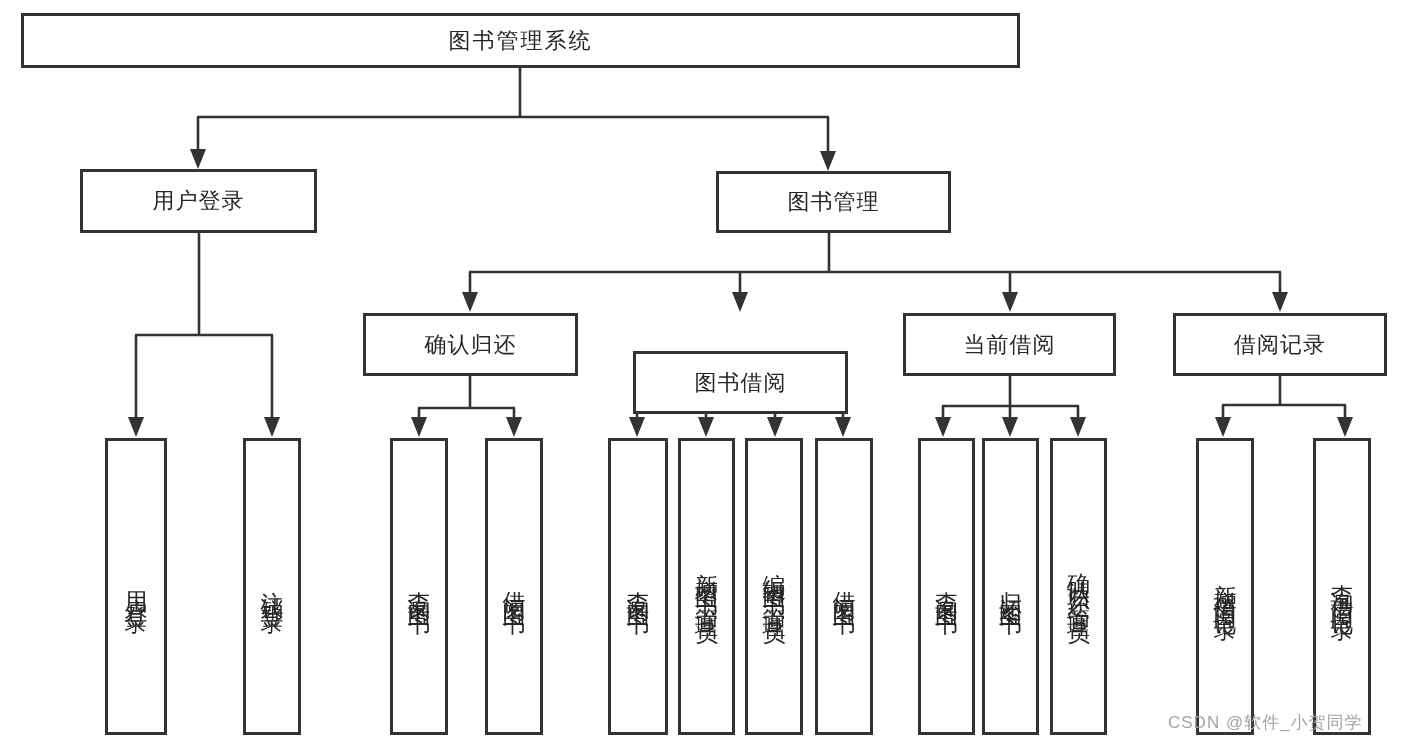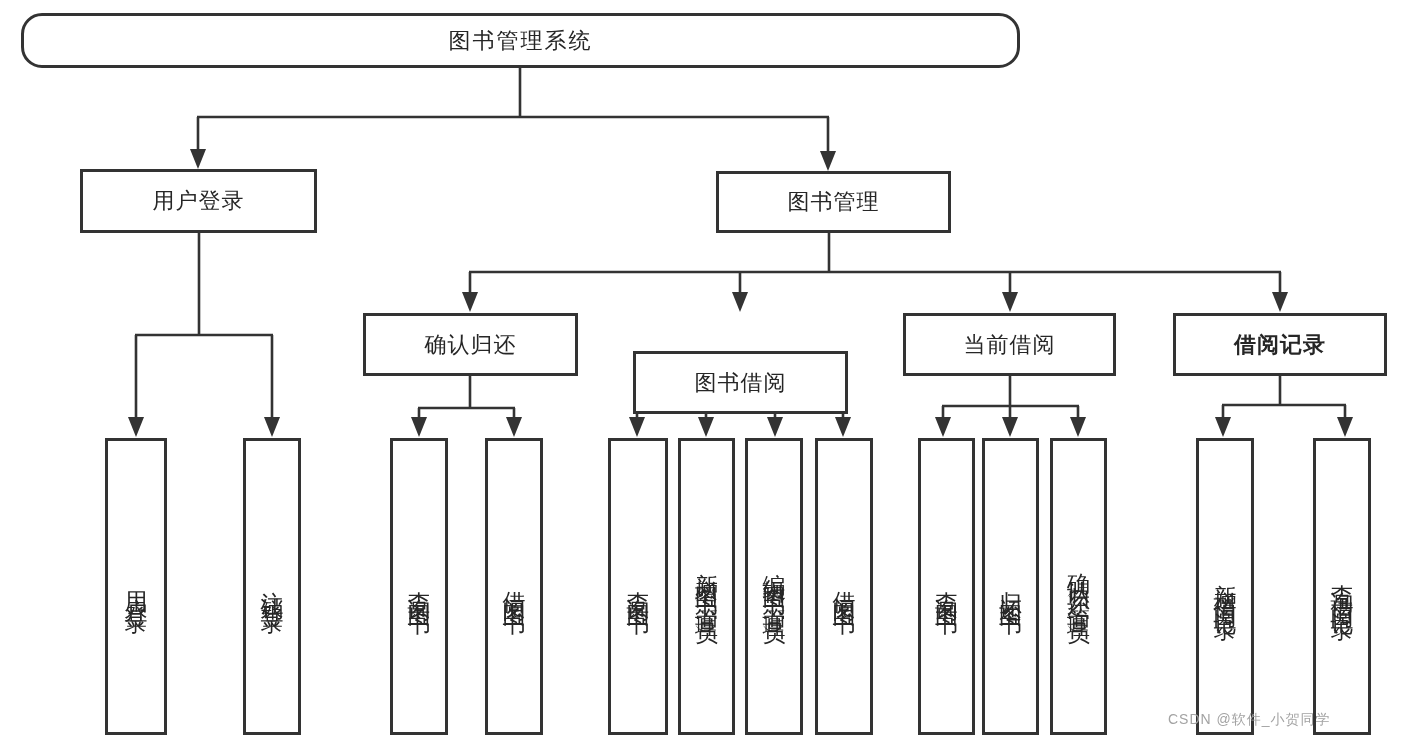--- a/index.html
+++ b/index.html
@@ -35,21 +35,21 @@
     text-orientation: mixed;
     font-size: 23px;
     letter-spacing: 7px;
     line-height: 1;
   }
   .lbl { white-space: nowrap; }
   #watermark {
     position: absolute;
     left: 1168px;
     top: 711px;
-    font-size: 14px;
+    font-size: 17px;
     color: var(--wm, #a3a3a3);
     white-space: nowrap;
     z-index: 5;
     letter-spacing: 1px;
   }
 </style>
 </head>
 <body>
 
 <div id="stage" style="--line: #333333; --text: #262626; --bg: #ffffff; --wm: #a3a3a3;">
@@ -80,41 +80,41 @@
       <polygon points="767,417 783,417 775,437"></polygon>
       <polygon points="835,417 851,417 843,437"></polygon>
       <polygon points="935,417 951,417 943,437"></polygon>
       <polygon points="1002,417 1018,417 1010,437"></polygon>
       <polygon points="1070,417 1086,417 1078,437"></polygon>
       <polygon points="1215,417 1231,417 1223,437"></polygon>
       <polygon points="1337,417 1353,417 1345,437"></polygon>
     </g>
   </svg>
 
-  <div class="node h root" style="left:21px; top:13px; width:999px; height:55px;border-radius:21px;">
+  <div class="node h root" style="left:21px; top:13px; width:999px; height:55px;">
     <span class="lbl">图书管理系统</span>
   </div>
 
   <div class="node h" style="left:80px; top:169px; width:237px; height:64px;">
     <span class="lbl">用户登录</span>
   </div>
   <div class="node h" style="left:716px; top:171px; width:235px; height:62px;">
     <span class="lbl">图书管理</span>
   </div>
 
   <div class="node h" style="left:363px; top:313px; width:215px; height:63px;">
     <span class="lbl">确认归还</span>
   </div>
   <div class="node h" style="left:633px; top:313px; width:215px; height:63px;margin-top:38px;">
     <span class="lbl">图书借阅</span>
   </div>
   <div class="node h" style="left:903px; top:313px; width:213px; height:63px;">
     <span class="lbl">当前借阅</span>
   </div>
-  <div class="node h" style="left:1173px; top:313px; width:214px; height:63px;font-weight:bold;">
+  <div class="node h" style="left:1173px; top:313px; width:214px; height:63px;">
     <span class="lbl">借阅记录</span>
   </div>
 
   <div class="node v" style="left:105px; top:438px; width:62px; height:297px;">
     <span class="lbl">用户登录</span>
   </div>
   <div class="node v" style="left:243px; top:438px; width:58px; height:297px;">
     <span class="lbl">注销登录</span>
   </div>
 

